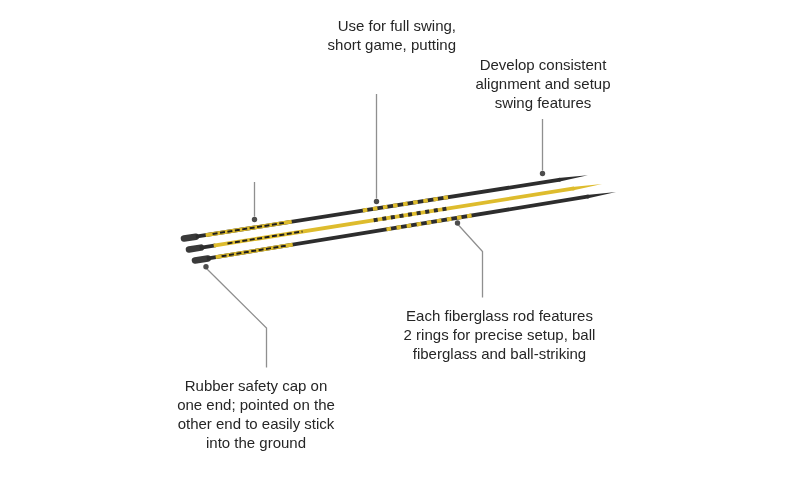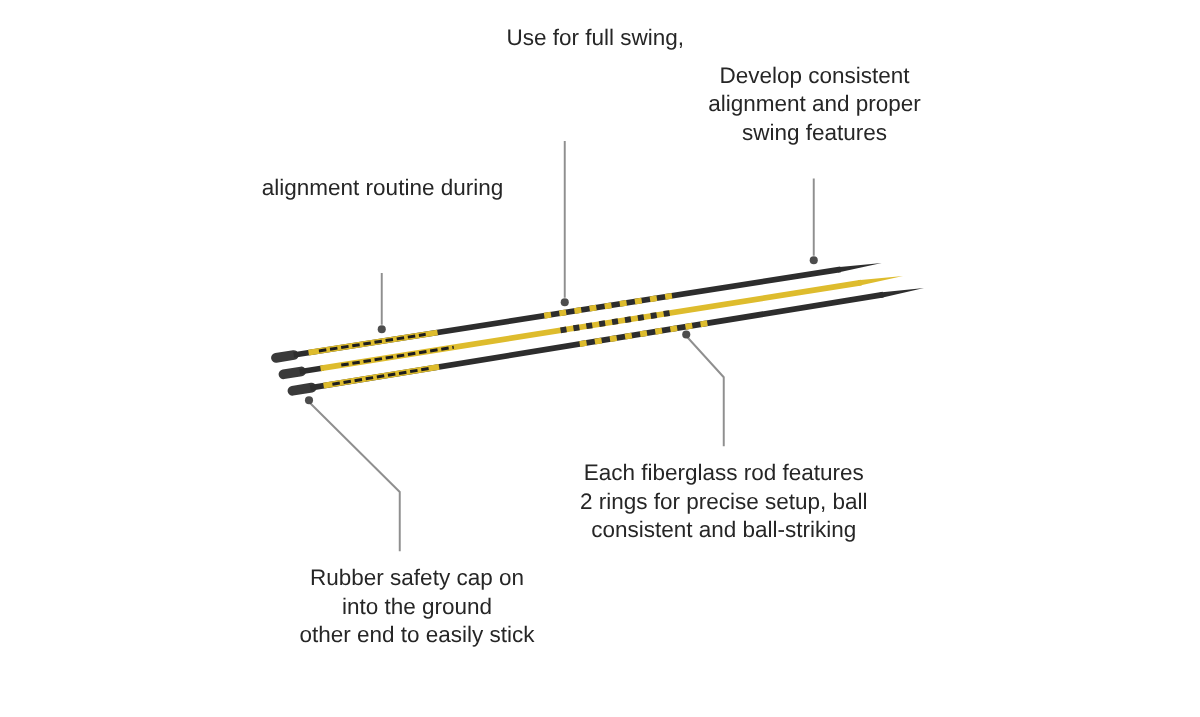--- a/index.html
+++ b/index.html
@@ -92,37 +92,38 @@
       <circle class="dot" cx="457.5" cy="223" r="2.7"></circle>
     </g>
     <g>
       <polyline class="leader" points="206.5,268.5 266.5,328 266.5,367.5"></polyline>
       <circle class="dot" cx="206" cy="266.8" r="2.7"></circle>
     </g>
   </svg>
 
   <div class="callout" style="left:296px;top:16px;width:160px;text-align:right;">
     <div class="line">Use for full swing,</div>
+    <div class="line">short game, putting</div>
   </div>
 
-  <div class="callout" style="left:458px;top:41px;width:170px;">
+  <div class="callout" style="left:458px;top:55px;width:170px;">
     <div class="line">Develop consistent</div>
-    <div class="line">alignment and proper</div>
+    <div class="line">alignment and setup</div>
     <div class="line">swing features</div>
   </div>
 
   <div class="callout" style="left:165px;top:116px;width:180px;">
-    <div class="line">alignment routine during</div>
   </div>
 
-  <div class="callout" style="left:377px;top:306px;width:211px;">
+  <div class="callout" style="left:394px;top:306px;width:211px;">
     <div class="line">Each fiberglass rod features</div>
     <div class="line">2 rings for precise setup, ball</div>
-    <div class="line">consistent and ball-striking</div>
+    <div class="line">fiberglass and ball-striking</div>
   </div>
 
-  <div class="callout" style="left:188px;top:376px;width:180px;">
+  <div class="callout" style="left:166px;top:376px;width:180px;">
     <div class="line">Rubber safety cap on</div>
+    <div class="line">one end; pointed on the</div>
+    <div class="line">other end to easily stick</div>
     <div class="line">into the ground</div>
-    <div class="line">other end to easily stick</div>
   </div>
 
 </div>
 
 </body></html>

